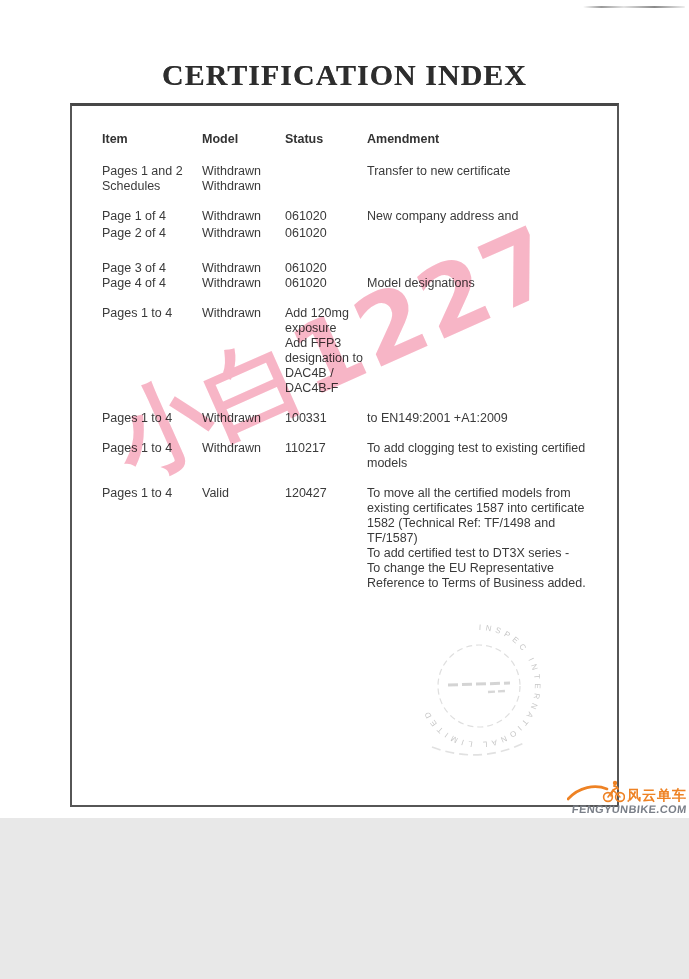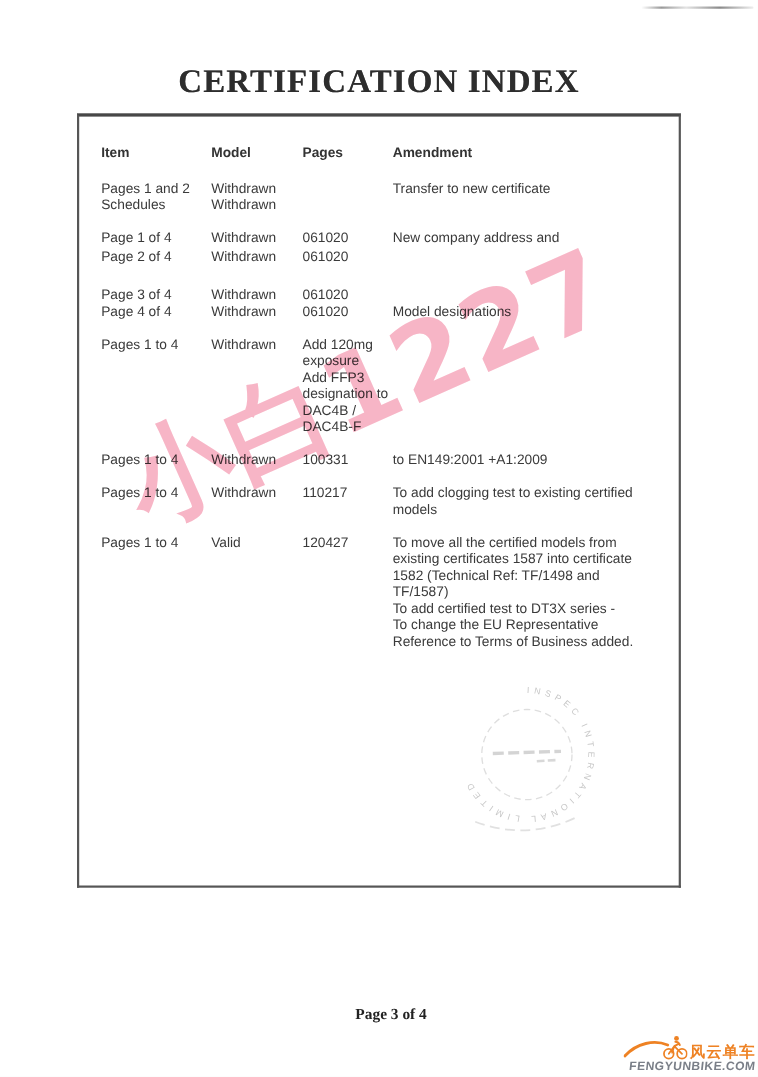--- a/index.html
+++ b/index.html
@@ -1,17 +1,17 @@
 <!DOCTYPE html>
 <html><head>
 <meta charset="utf-8">
 <style>
   html,body{margin:0;padding:0;background:#e8e8e8;}
   .page{
-    position:relative;width:689px;height:979px;background:#ffffff;
+    position:relative;width:689px;height:818px;background:#ffffff;
     overflow:hidden;margin:0 auto;
     font-family:"Liberation Sans","DejaVu Sans",sans-serif;
     color:#3a3a3a;
   }
   
   .scan-streak{
     position:absolute;top:6px;left:583px;width:102px;height:2px;
     background:linear-gradient(90deg,rgba(90,90,90,0) 0%,rgba(70,70,70,.55) 18%,
       rgba(70,70,70,.15) 40%,rgba(60,60,60,.6) 70%,rgba(90,90,90,.1) 100%);
     border-radius:1px;
@@ -22,21 +22,21 @@
     font-size:30px;font-weight:bold;color:#2d2d2d;letter-spacing:1px;
     text-shadow:0 0 .6px rgba(0,0,0,.55);
   }
   .table-box{
     position:absolute;left:70px;top:103px;width:549px;height:704px;
     border:2px solid #565656;border-top:3px solid #474747;
     box-sizing:border-box;padding-top:26px;z-index:2;
   }
   .thead,.row-group{
     display:grid;grid-template-columns:100px 83px 82px auto;
-    padding-left:20px;padding-right:10px;
+    padding-left:30px;padding-right:10px;
     font-size:12.5px;line-height:15px;
   }
   .thead{font-weight:bold;color:#333;margin-bottom:17px;}
   .row-group{margin-bottom:15px;}
   .row-group:nth-child(2){margin-bottom:2px;}
   .row-group:nth-child(3){margin-bottom:20px;}
   .line{min-height:15px;white-space:nowrap;}
   .cell-amendment .line{white-space:normal;}
   .watermark{
     position:absolute;left:52px;top:288px;width:566px;text-align:center;
@@ -68,21 +68,21 @@
 <div class="page">
 
   <div class="scan-streak"></div>
 
   <div class="doc-title">CERTIFICATION INDEX</div>
 
   <div class="table-box">
     <div class="thead">
         <div>Item</div>
         <div>Model</div>
-        <div>Pages</div>
+        <div>Status</div>
         <div>Amendment</div>
       </div>
     <div>
         <div class="row-group">
           <div class="cell-item">
             <div class="line">Pages 1 and 2</div>
             <div class="line">Schedules</div>
           </div>
           <div class="cell-status">
             <div class="line">Withdrawn</div>

